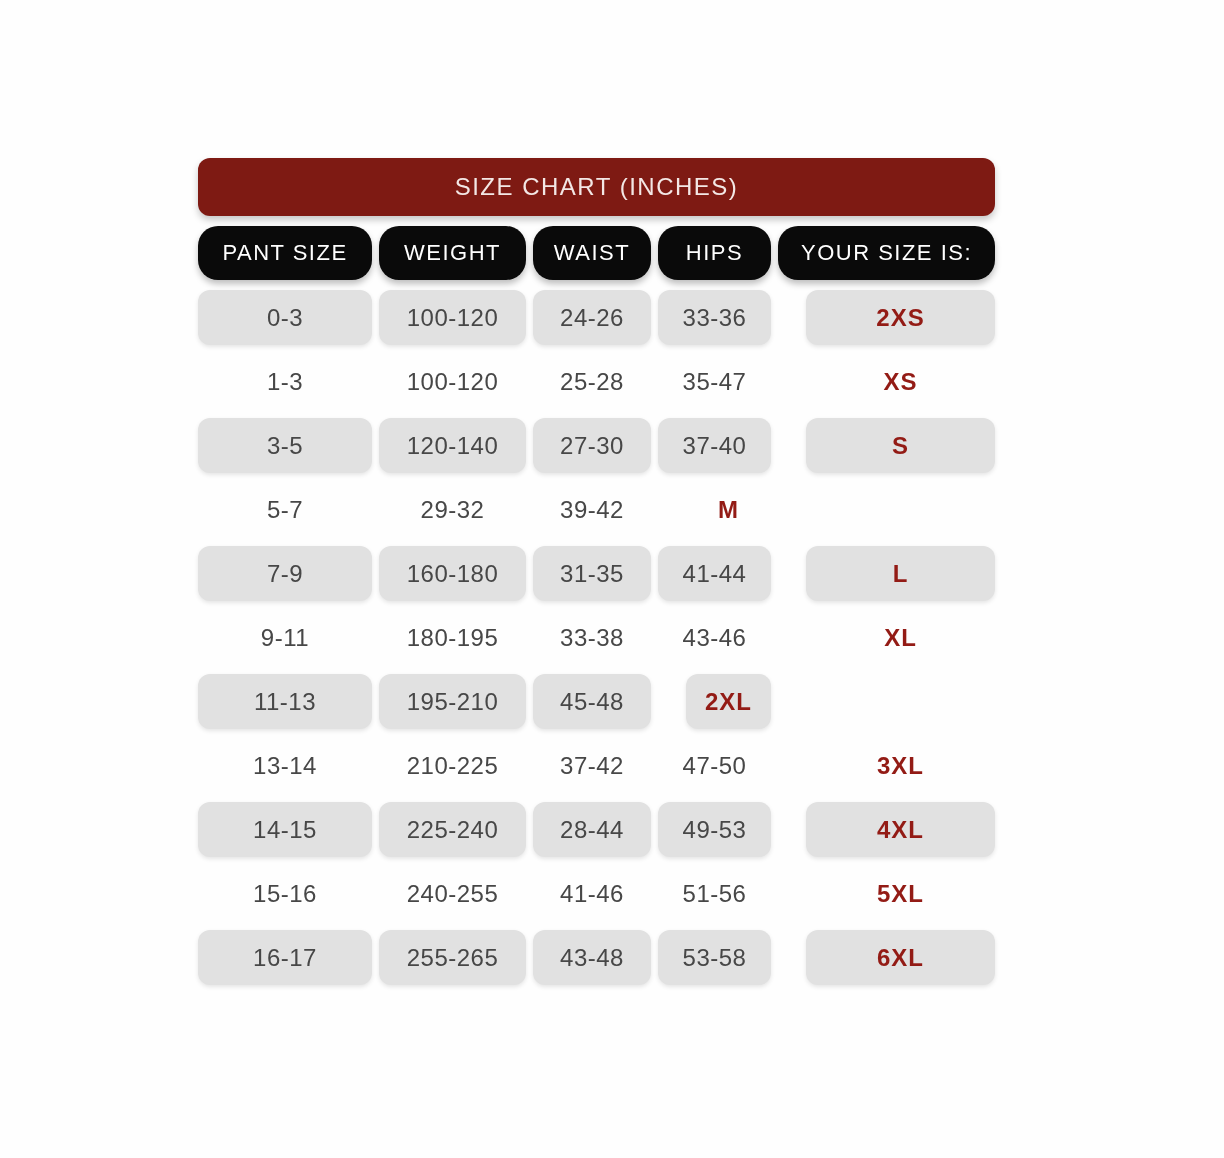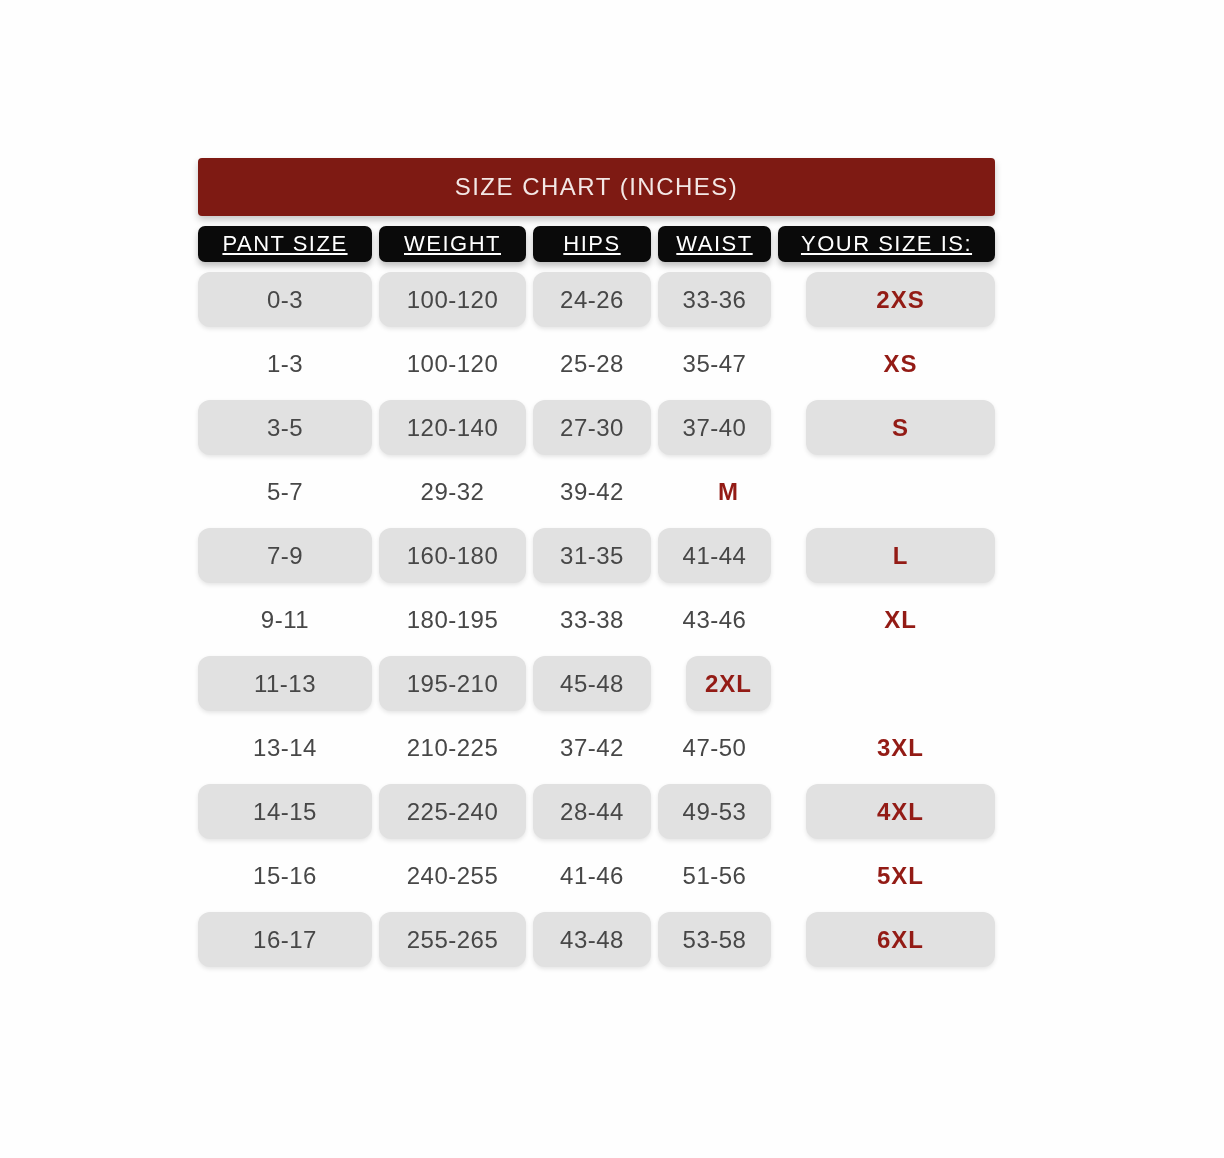--- a/index.html
+++ b/index.html
@@ -17,49 +17,48 @@
   }
   .size-chart {
     position: absolute;
     left: 198px;
     top: 158px;
     width: 797px;
   }
   .title-bar {
     height: 58px;
     background: var(--title-bg, #7E1A13);
-    border-radius: 4px;
+    border-radius: 12px;
     display: flex;
     align-items: center;
     justify-content: center;
     color: var(--title-text, #F3E7E5);
     font-size: 24px;
     letter-spacing: 1.5px;
     box-shadow: 0 4px 7px rgba(0,0,0,0.22);
     margin-bottom: 10px;
   }
   .grid-row {
     display: grid;
     grid-template-columns: 174px 147px 118px 113px 1fr;
     column-gap: 7px;
   }
   .header-row { margin-bottom: 10px; }
   .header-cell {
-    height: 36px;
+    height: 54px;
     background: var(--header-bg, #0a0a0a);
     color: var(--header-text, #ffffff);
-    border-radius: 7px;
+    border-radius: 20px;
     display: flex;
     align-items: center;
     justify-content: center;
     font-size: 22px;
     letter-spacing: 1.5px;
     box-shadow: 0 4px 6px rgba(0,0,0,0.25);
     white-space: nowrap;
-    text-decoration: underline;
   }
   .data-row { margin-bottom: 9px; }
   .cell {
     height: 55px;
     display: flex;
     align-items: center;
     justify-content: center;
     font-size: 24px;
     color: var(--cell-text, #474747);
     border-radius: 12px;
@@ -80,22 +79,22 @@
 <body>
 
 <div class="canvas">
   <div class="size-chart">
 
     <div class="title-bar">SIZE CHART (INCHES)</div>
 
     <div class="grid-row header-row">
       <div class="header-cell">PANT SIZE</div>
       <div class="header-cell">WEIGHT</div>
+      <div class="header-cell">WAIST</div>
       <div class="header-cell">HIPS</div>
-      <div class="header-cell">WAIST</div>
       <div class="header-cell">YOUR SIZE IS:</div>
     </div>
 
     <div>
         <div class="grid-row data-row gray">
           <div class="cell">0-3</div>
           <div class="cell">100-120</div>
           <div class="cell">24-26</div>
           <div class="cell">33-36</div>
           <div class="cell size">2XS</div>

